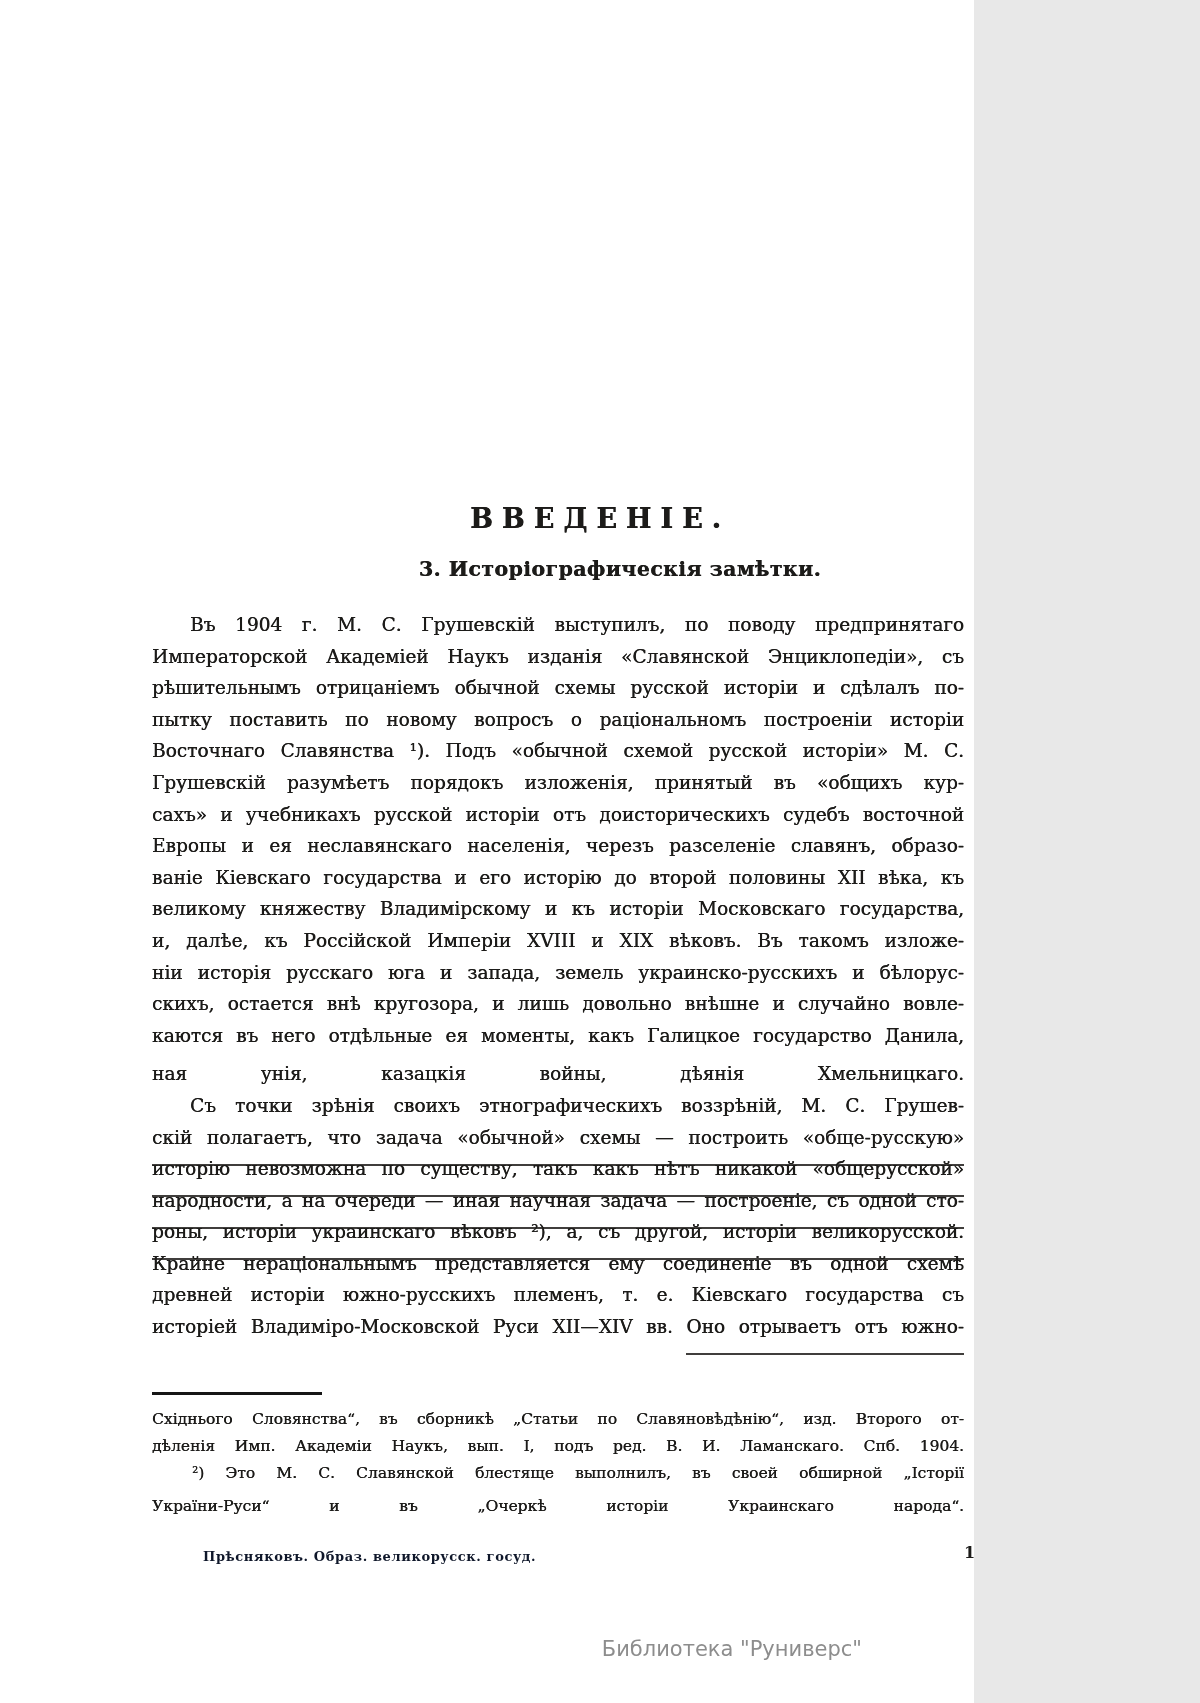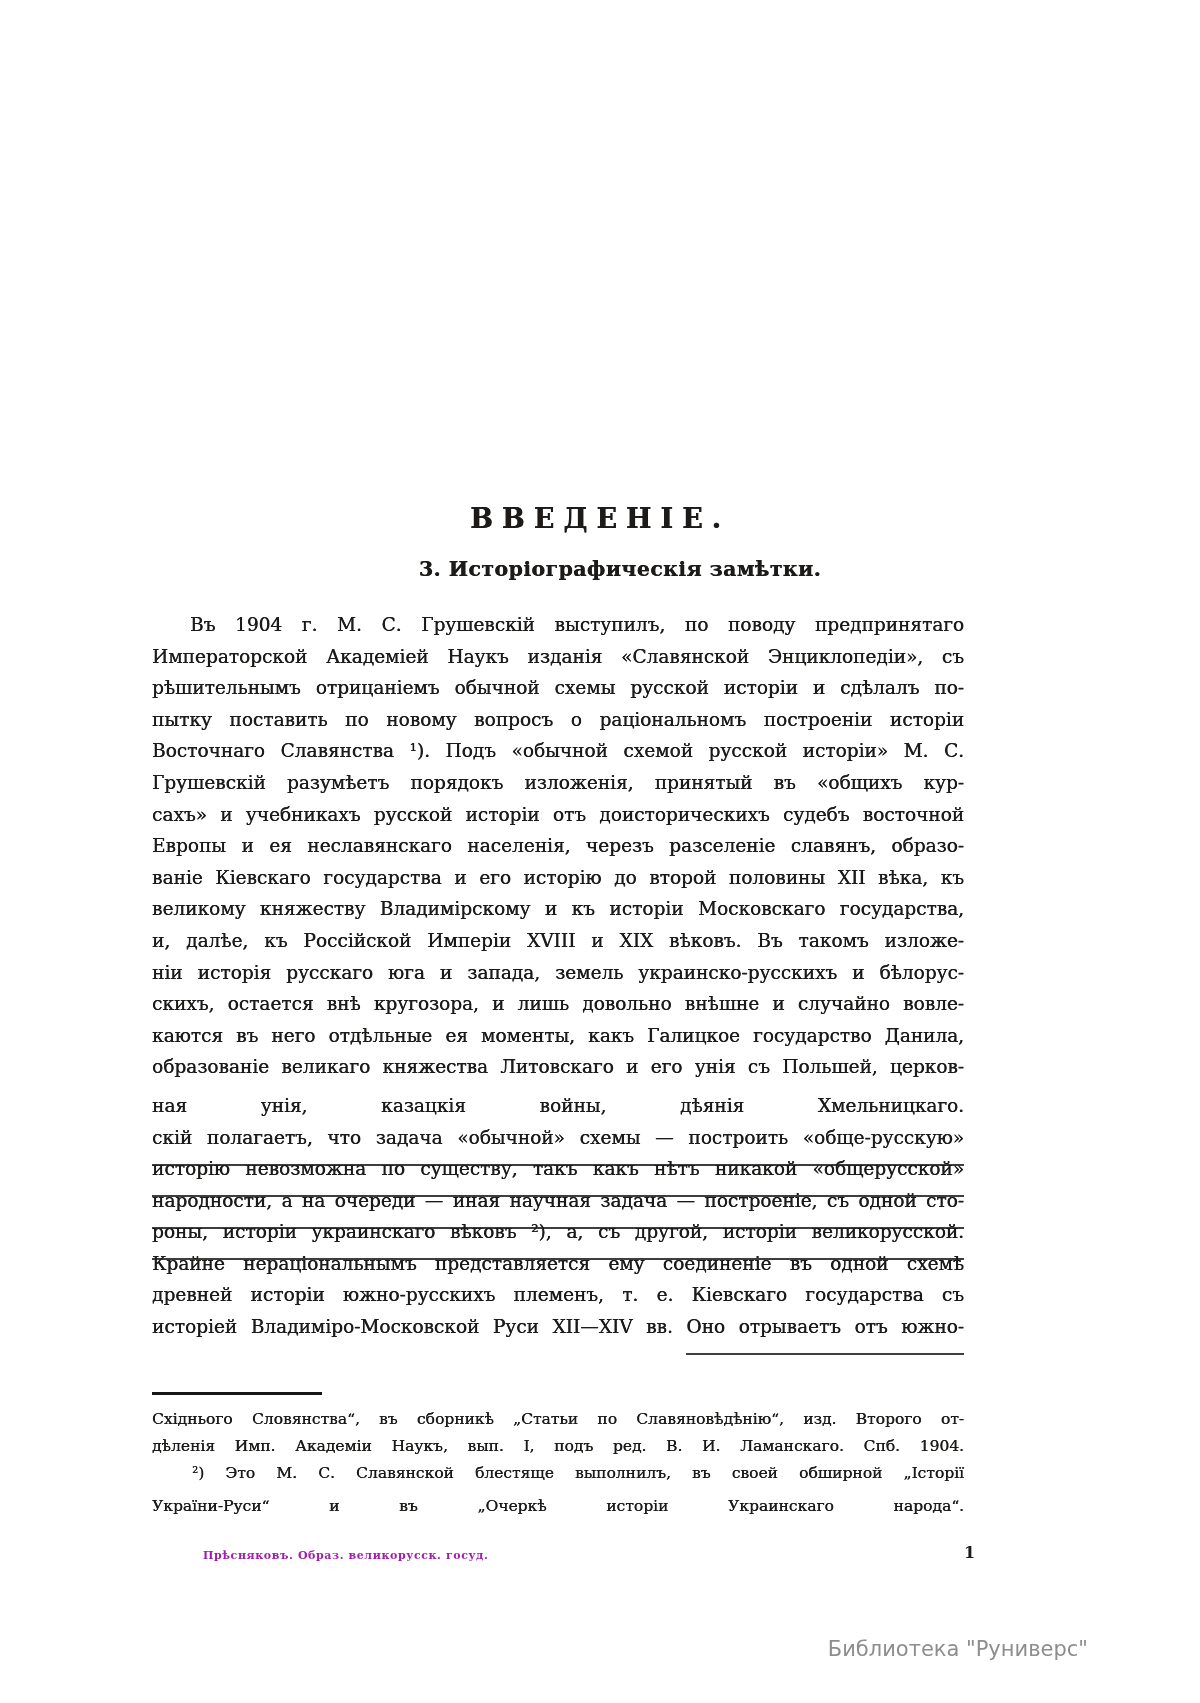--- a/index.html
+++ b/index.html
@@ -2,21 +2,21 @@
 <html><head>
 <meta charset="utf-8">
 <style>
   html, body {
     margin: 0;
     padding: 0;
     background: #e8e8e8;
   }
   #page {
     position: relative;
-    width: 1200px;
+    width: 974px;
     height: 1703px;
     background: #ffffff;
     overflow: hidden;
     font-family: "DejaVu Serif", "Liberation Serif", serif;
     color: #1c1b19;
   }
   
   #doc-title {
     position: absolute;
     top: 503px;
@@ -83,24 +83,24 @@
     text-align: justify;
     text-align-last: justify;
     text-shadow: 0.3px 0 0 currentColor;
   }
   #footnote-lines .line.indent { text-indent: 40px; }
   
   #footer-signature {
     position: absolute;
     top: 1549px;
     left: 203px;
-    font-size: 11px;
+    font-size: 13px;
     font-weight: bold;
     letter-spacing: 0.6px;
-    color: #a21caf;
+    color: #0f172a;
   }
   #page-number {
     position: absolute;
     top: 1543px;
     left: 964px;
     font-size: 16px;
     font-weight: bold;
   }
   
   #watermark {
@@ -129,22 +129,22 @@
       <div class="line"><span>Восточнаго Славянства ¹). Подъ «обычной схемой русской исторіи» М. С.</span></div>
       <div class="line"><span>Грушевскій разумѣетъ порядокъ изложенія, принятый въ «общихъ кур-</span></div>
       <div class="line"><span>сахъ» и учебникахъ русской исторіи отъ доисторическихъ судебъ восточной</span></div>
       <div class="line"><span>Европы и ея неславянскаго населенія, черезъ разселеніе славянъ, образо-</span></div>
       <div class="line"><span>ваніе Кіевскаго государства и его исторію до второй половины XII вѣка, къ</span></div>
       <div class="line"><span>великому княжеству Владимірскому и къ исторіи Московскаго государства,</span></div>
       <div class="line"><span>и, далѣе, къ Россійской Имперіи XVIII и XIX вѣковъ. Въ такомъ изложе-</span></div>
       <div class="line"><span>ніи исторія русскаго юга и запада, земель украинско-русскихъ и бѣлорус-</span></div>
       <div class="line"><span>скихъ, остается внѣ кругозора, и лишь довольно внѣшне и случайно вовле-</span></div>
       <div class="line"><span>каются въ него отдѣльные ея моменты, какъ Галицкое государство Данила,</span></div>
-      <div class="line"><span>образованіе великаго княжества Литовскаго и его унія съ Польшей, церков-</span></div>
       <div class="line nojust"><span>ная унія, казацкія войны, дѣянія Хмельницкаго.</span></div>
+      <div class="line indent"><span>Съ точки зрѣнія своихъ этнографическихъ воззрѣній, М. С. Грушев-</span></div>
       <div class="line"><span class="u">скій полагаетъ, что задача «обычной» схемы — построить «обще-русскую»</span></div>
       <div class="line"><span class="u">исторію невозможна по существу, такъ какъ нѣтъ никакой «общерусской»</span></div>
       <div class="line"><span class="u">народности, а на очереди — иная научная задача — построеніе, съ одной сто-</span></div>
       <div class="line"><span class="u">роны, исторіи украинскаго вѣковъ ²), а, съ другой, исторіи великорусской.</span></div>
       <div class="line"><span>Крайне нераціональнымъ представляется ему соединеніе въ одной схемѣ</span></div>
       <div class="line"><span>древней исторіи южно-русскихъ племенъ, т. е. Кіевскаго государства съ</span></div>
       <div class="line"><span>исторіей Владиміро-Московской Руси XII—XIV вв. </span><span class="u">Оно отрываетъ отъ южно-</span></div>
     </div>
 
   <div id="footnote-rule"></div>

